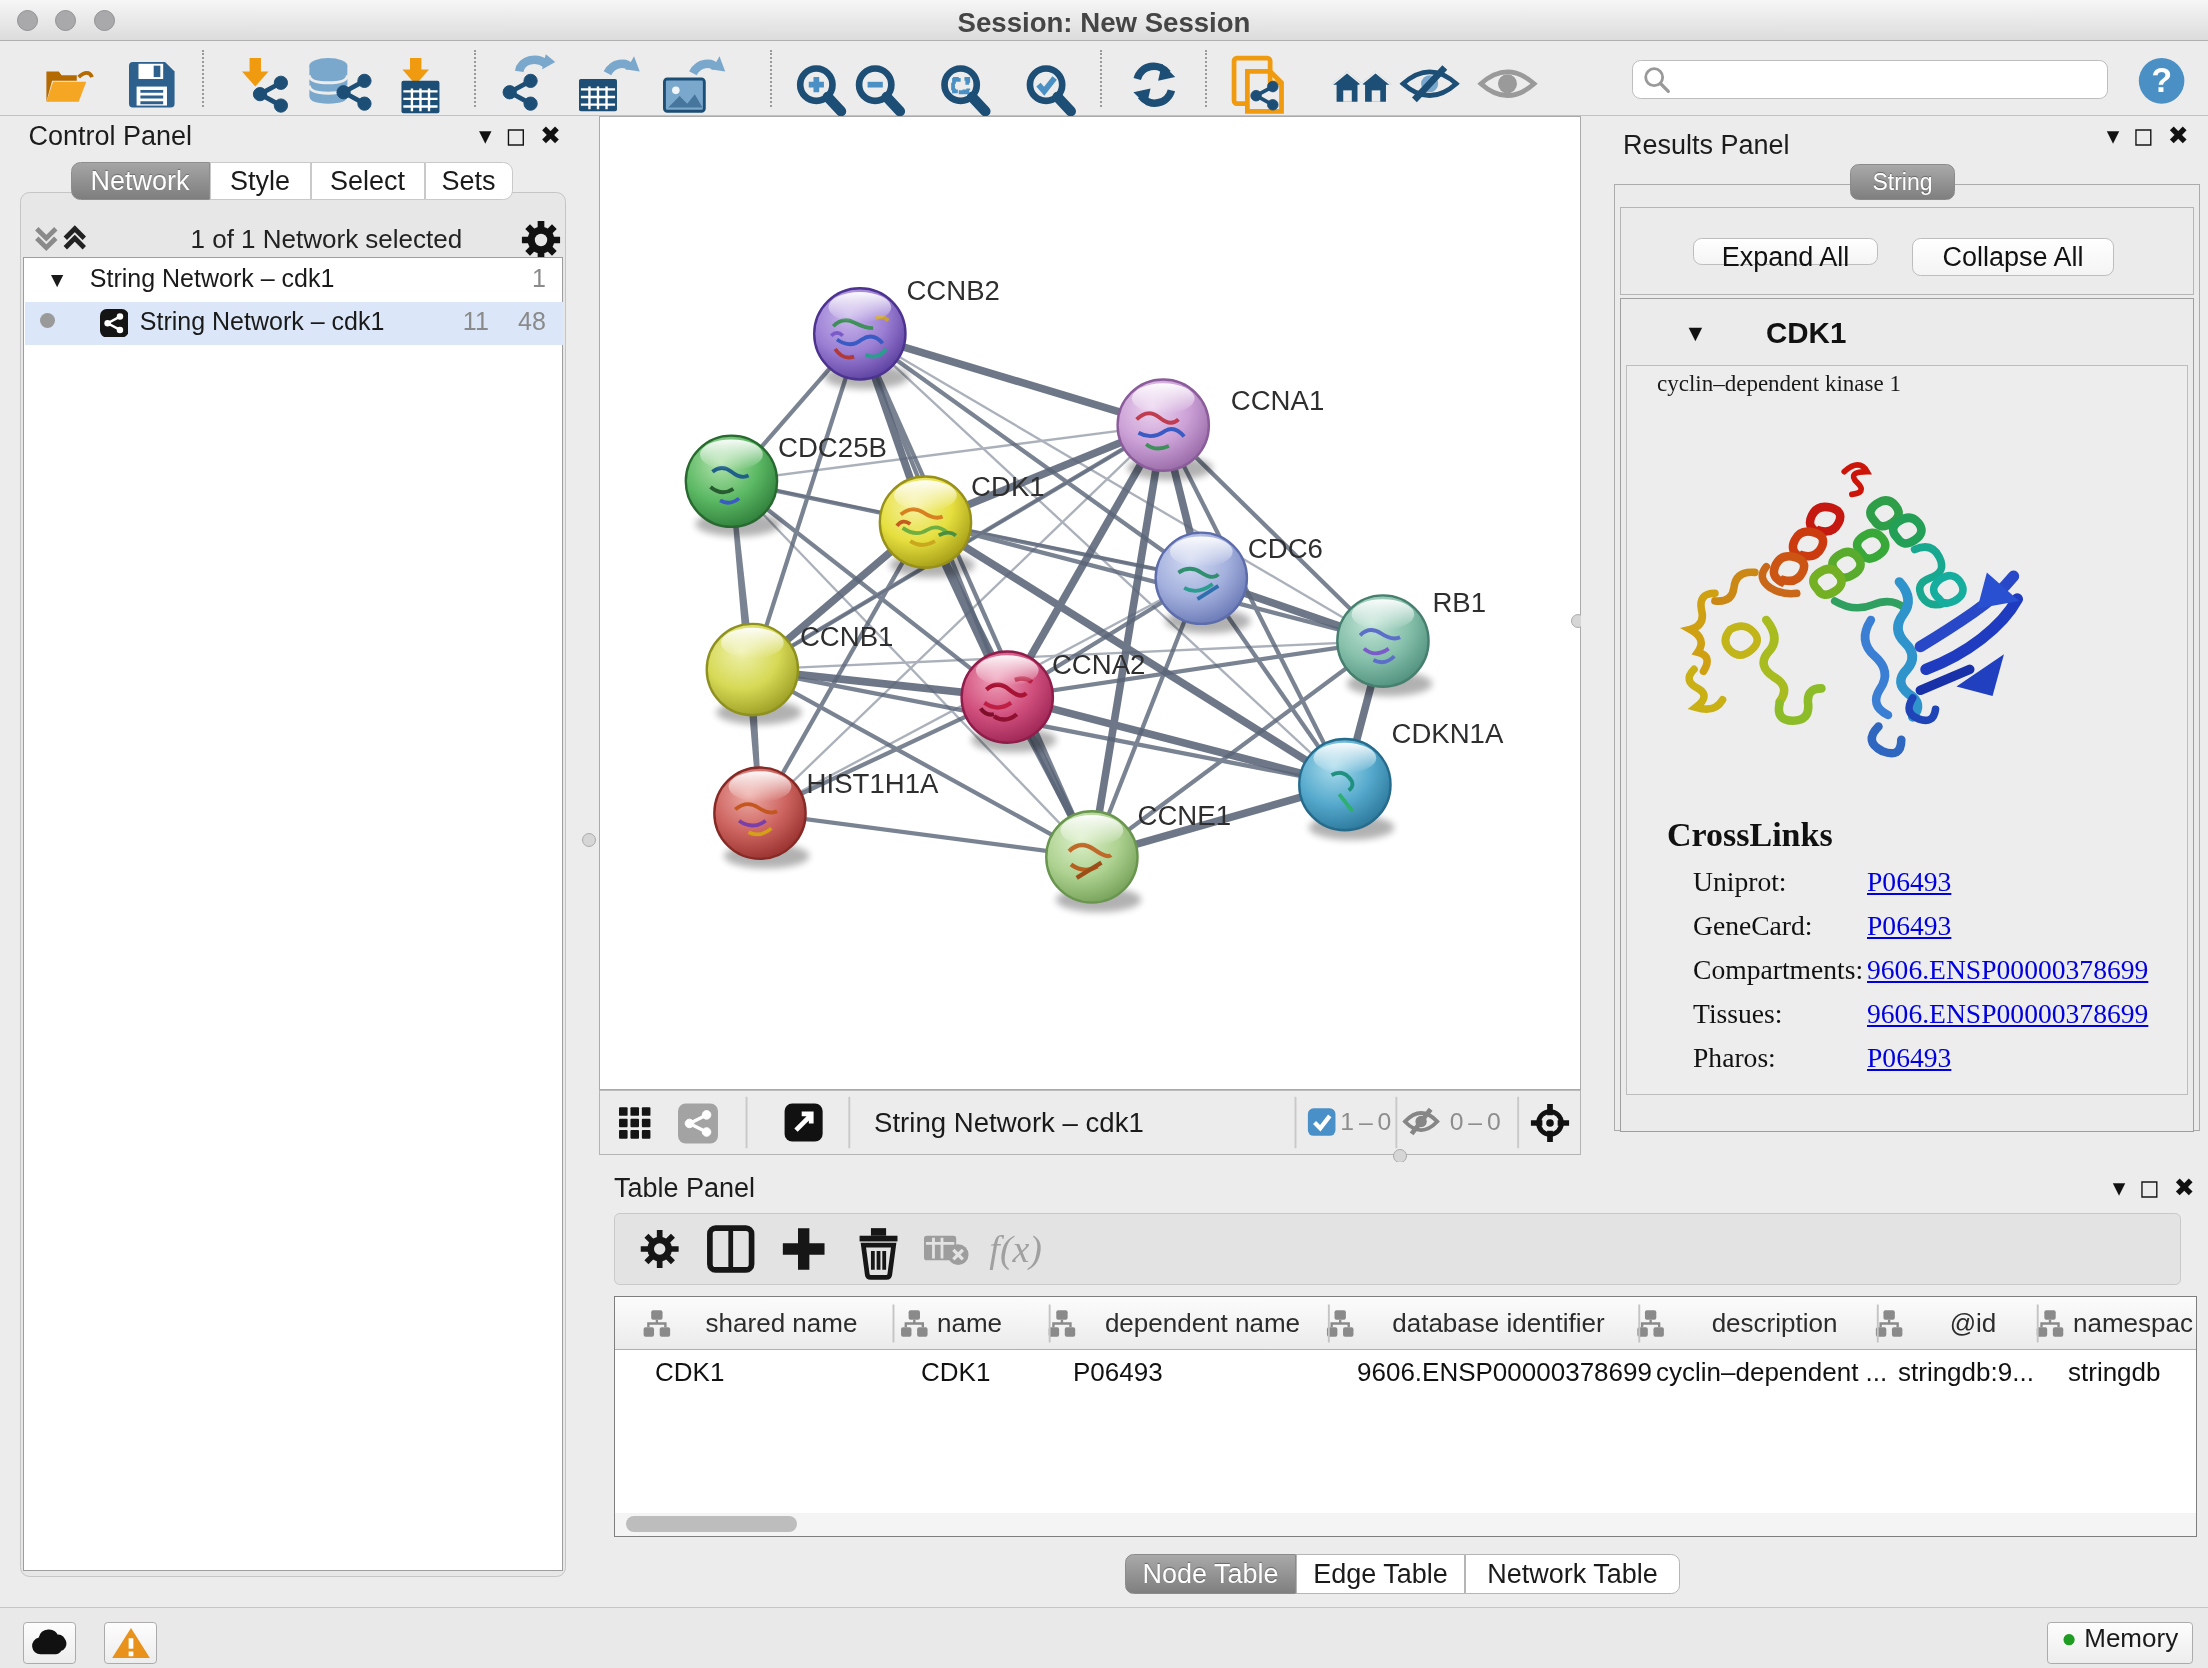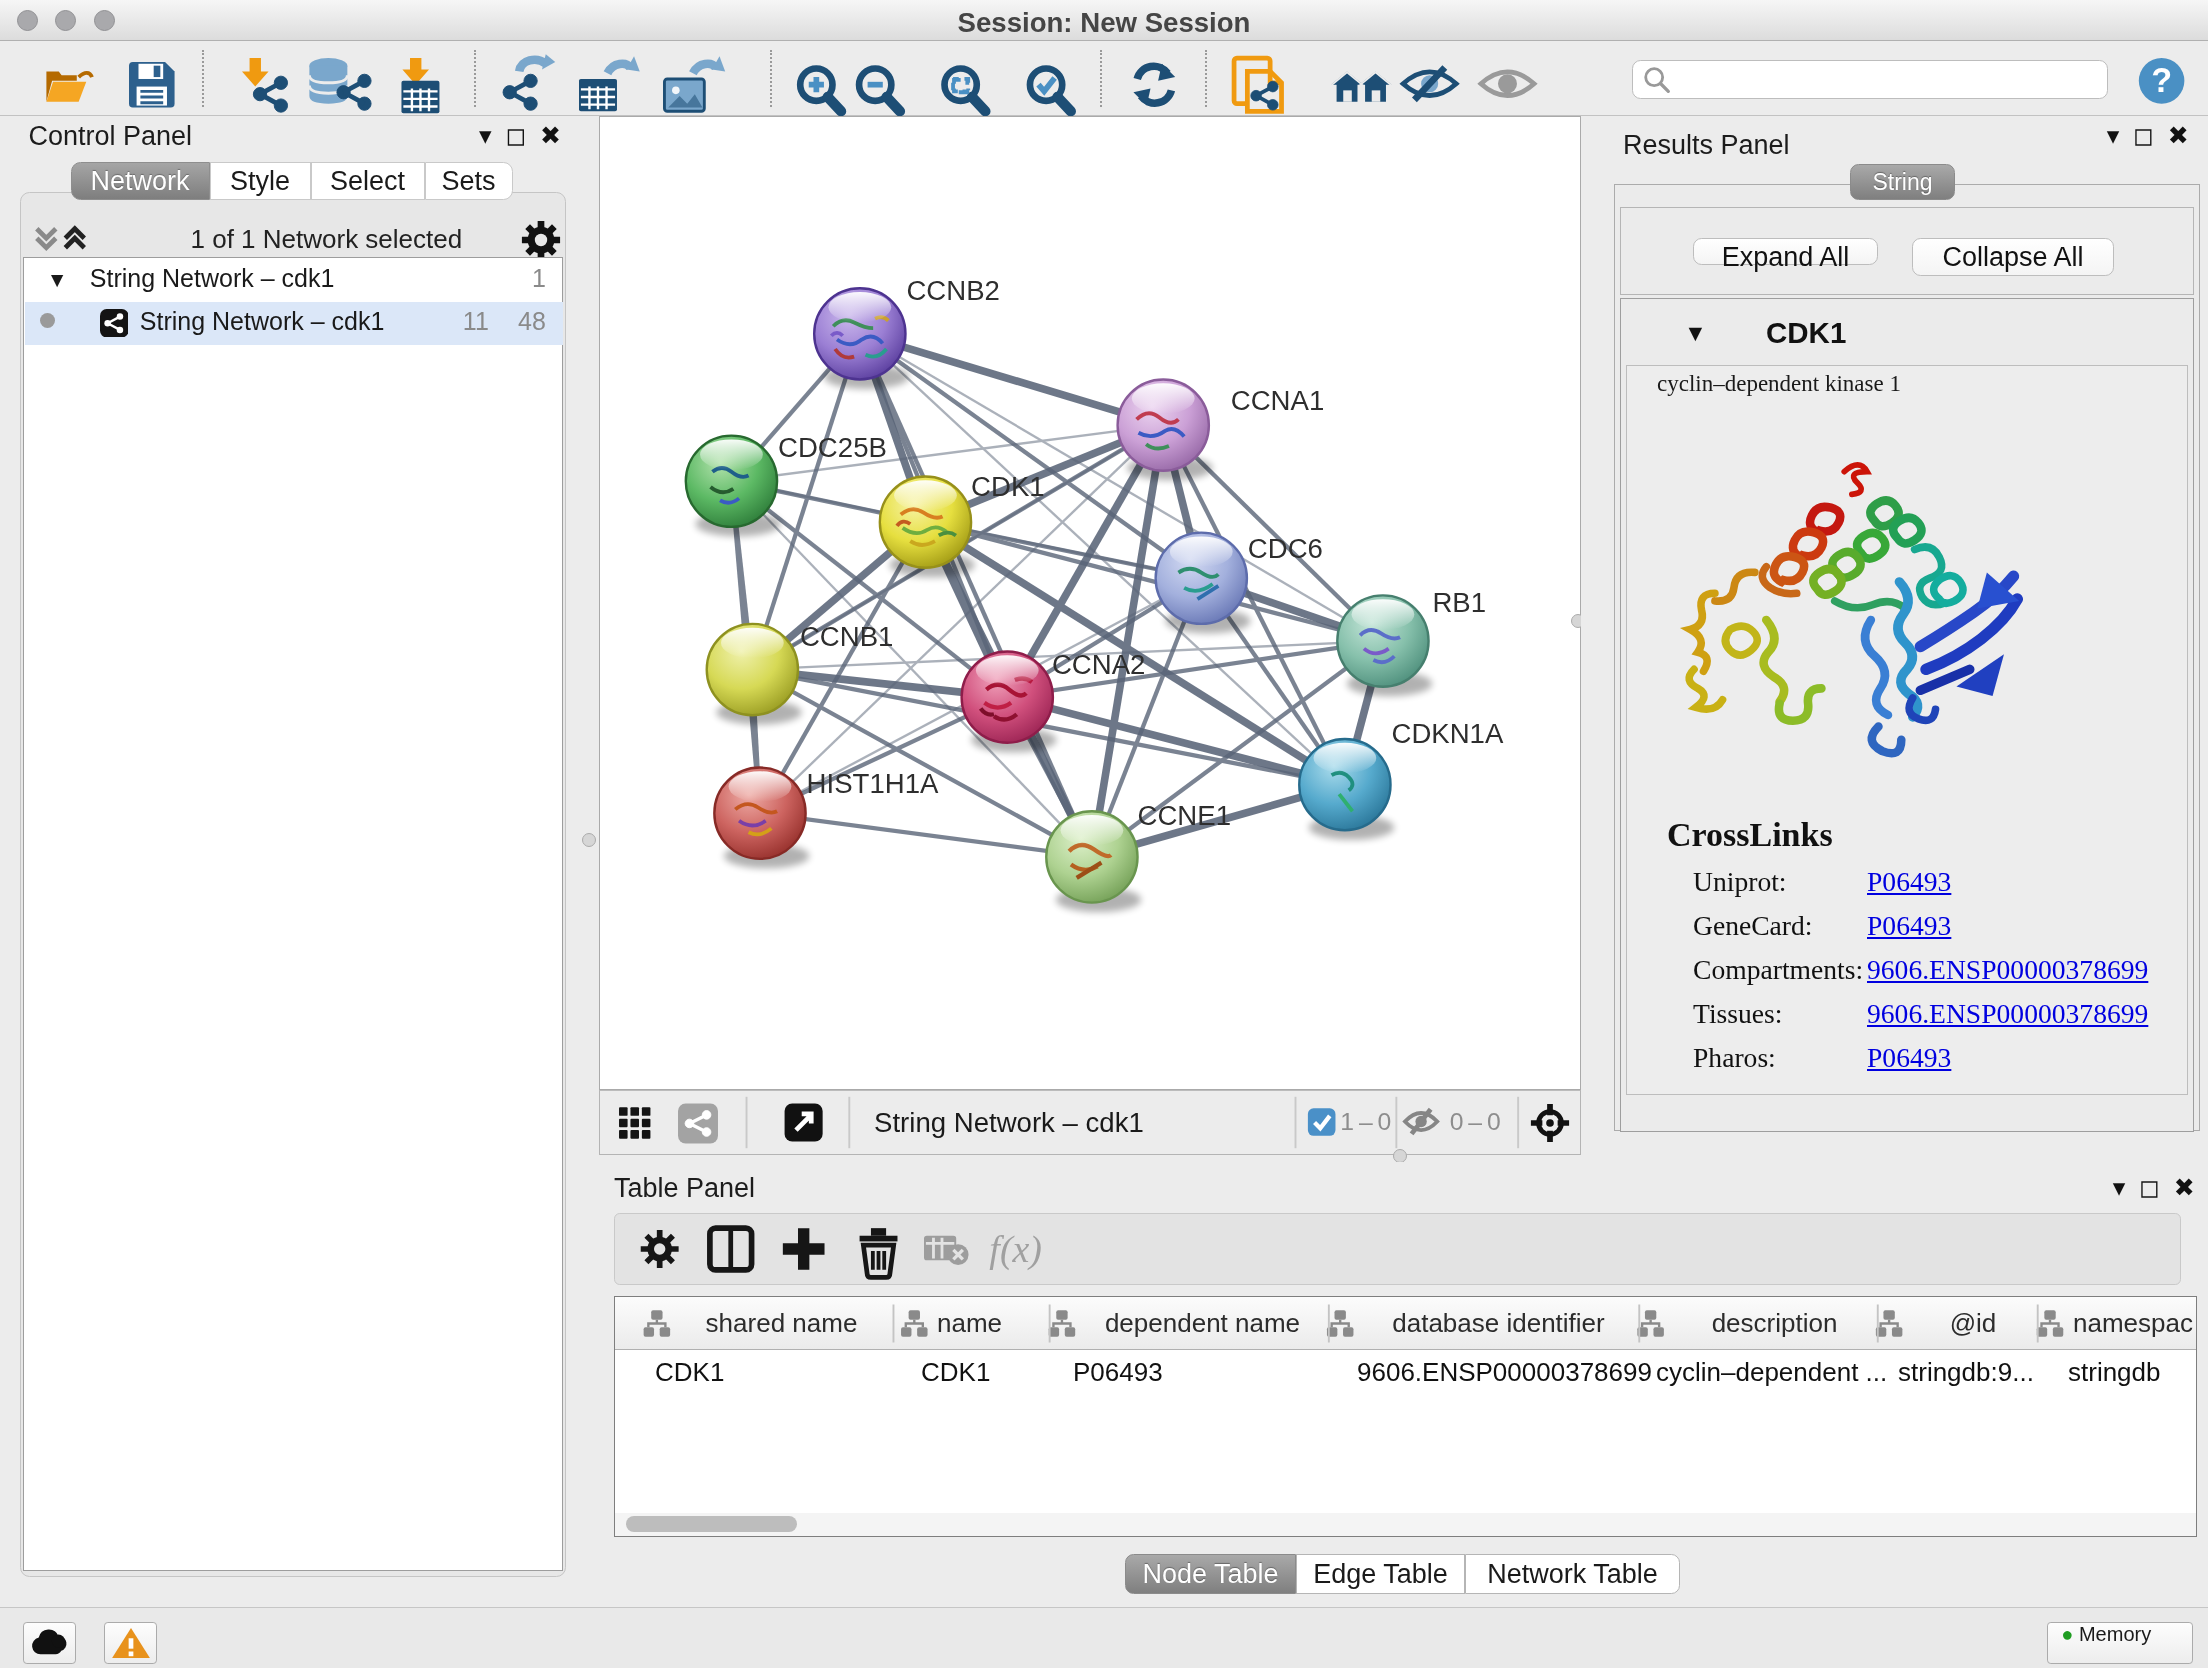--- a/index.html
+++ b/index.html
@@ -739,16 +739,16 @@
       <circle cx="31" cy="14" r="7" fill="#111"></circle>
     </svg>
   </div>
   <div class="statbtn" style="left:104px;width:53px;">
     <svg width="42" height="34" viewBox="0 0 44 36" style="position:absolute;left:4.8px;top:2.9px;">
       <path d="M22 2 L42 34 L2 34 Z" fill="#e8921c"></path>
       <rect x="19.5" y="13" width="5" height="11" fill="#fff"></rect>
       <rect x="19.5" y="27" width="5" height="5" fill="#fff"></rect>
     </svg>
   </div>
-  <div class="statbtn" style="left:2047px;width:146px;font-size:20px;padding-left:13.3px;">
+  <div class="statbtn" style="left:2047px;width:146px;font-size:26px;padding-left:13.3px;">
     <span style="color:#1f9d22;">●</span> Memory</div>
 </div>
 
 
 </body></html>

